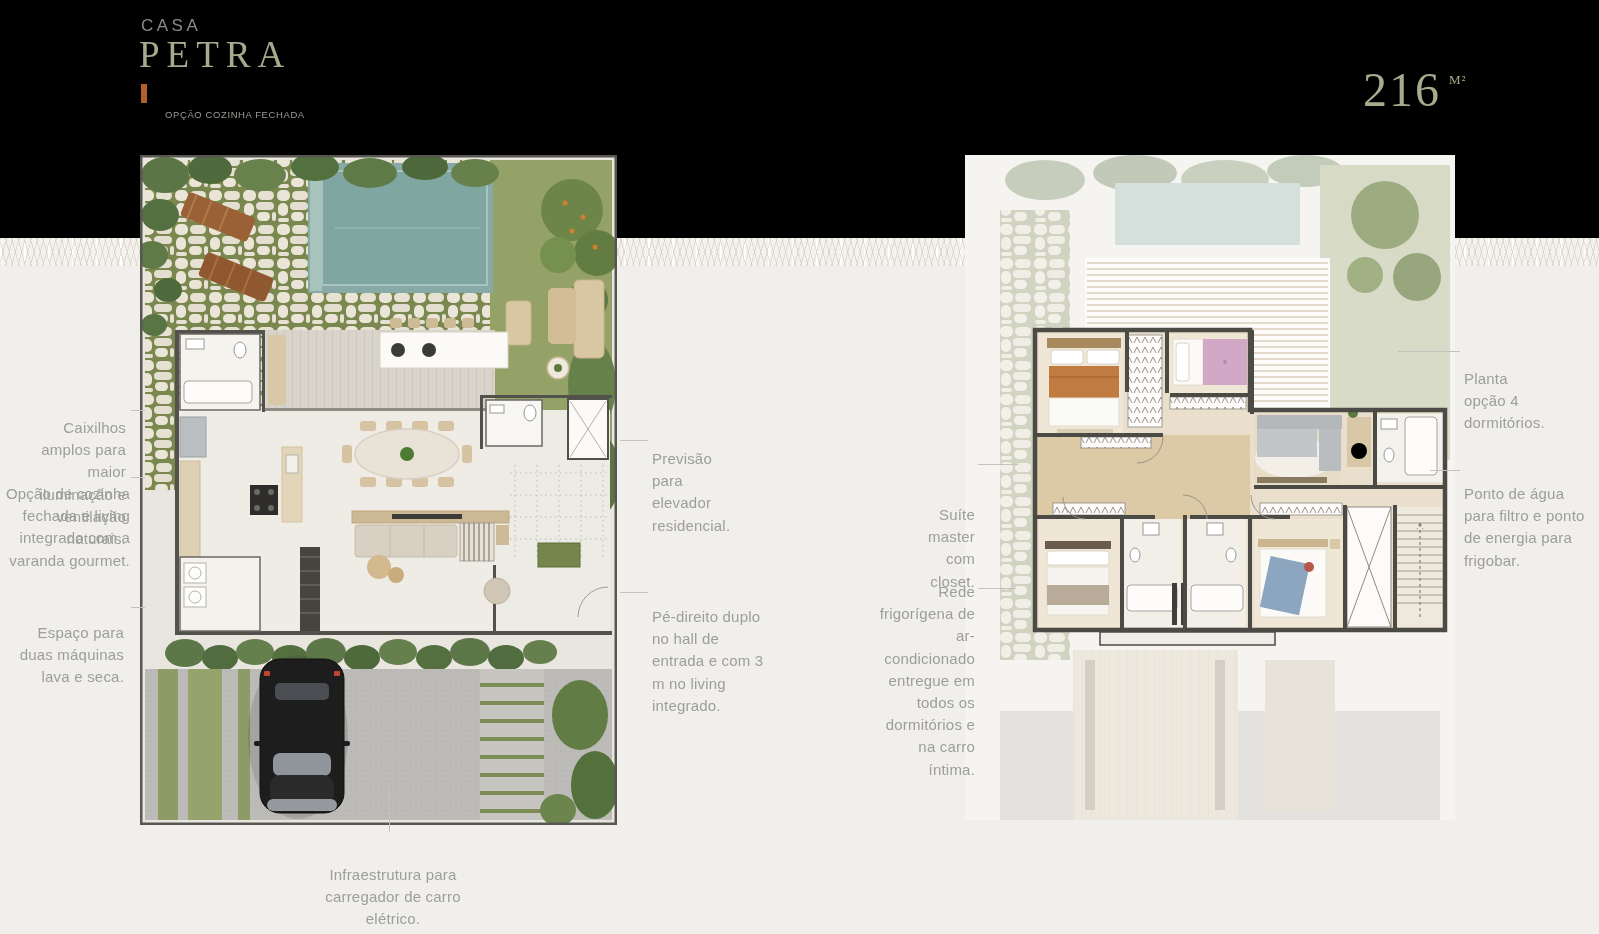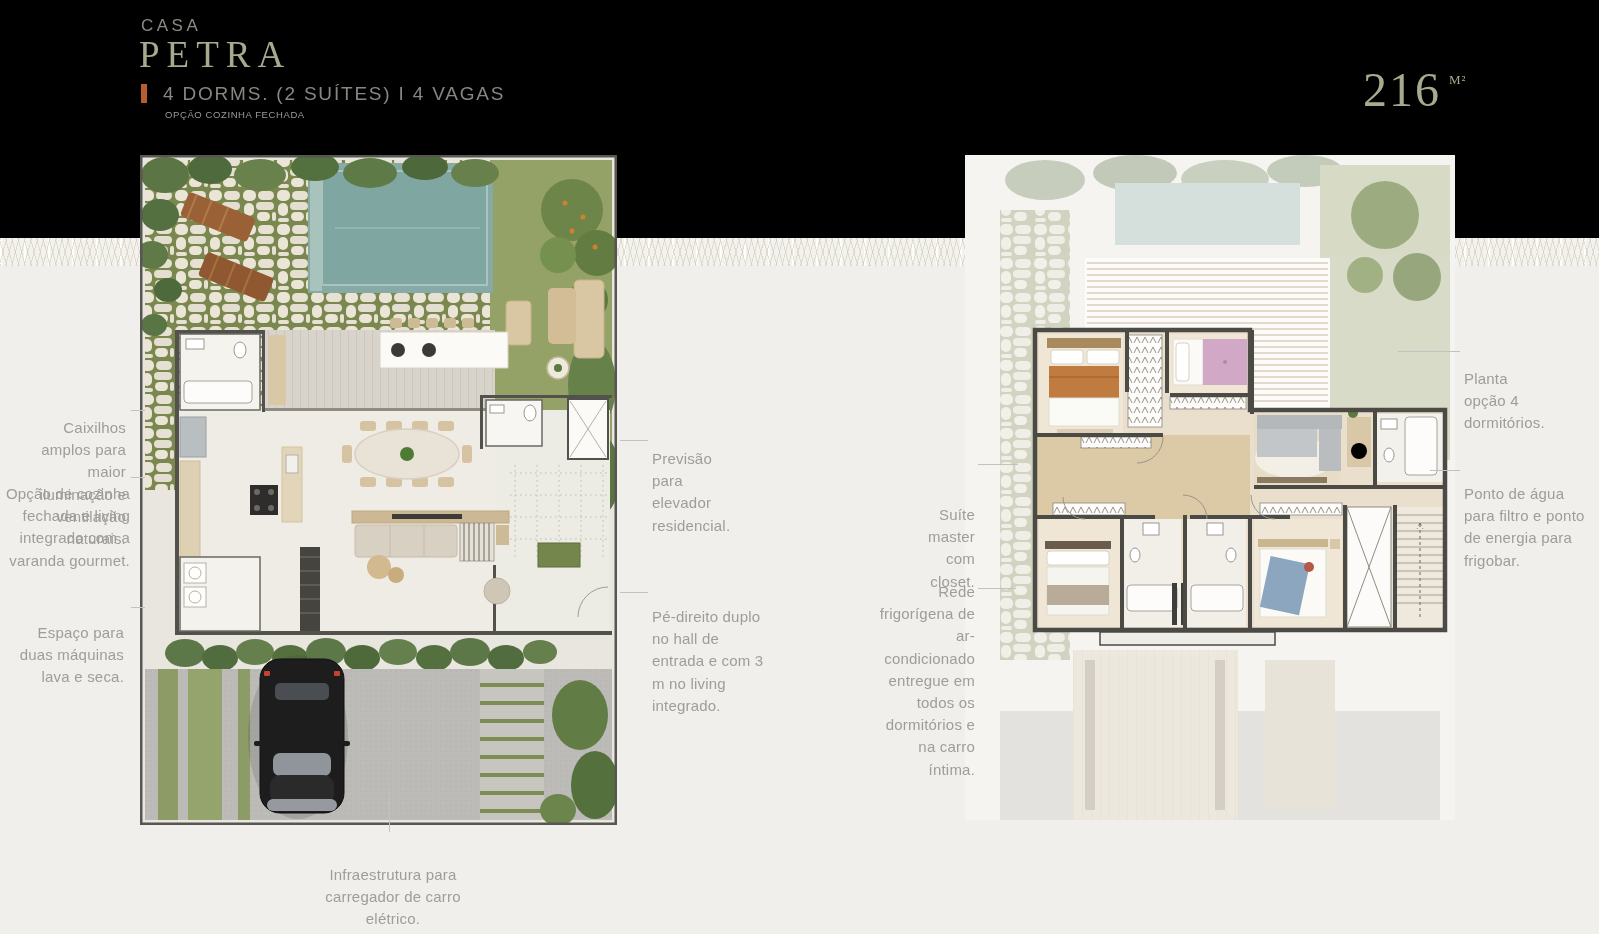--- a/index.html
+++ b/index.html
@@ -40,21 +40,20 @@
 </head>
 <body>
 
 <div id="stage">
   <div class="page-lower"></div>
   <div class="pattern-band"></div>
 
   <div class="brand-casa">CASA</div>
   <div class="brand-petra">PETRA</div>
   <div class="spec-bar"></div>
-  <div class="spec-text">4 DORMS. (2 SUÍTES)   I   4 VAGAS</div>
   <div class="spec-note">OPÇÃO COZINHA FECHADA</div>
   <div class="area">
     <span class="num">216</span><span class="unit">M²</span>
   </div>
 
   <div class="plan plan-terreo">
     <svg viewBox="0 0 477 670" xmlns="http://www.w3.org/2000/svg">
       <defs>
         <pattern id="peb" width="34" height="34" patternUnits="userSpaceOnUse">
           <rect width="34" height="34" fill="#7a884f"></rect>

